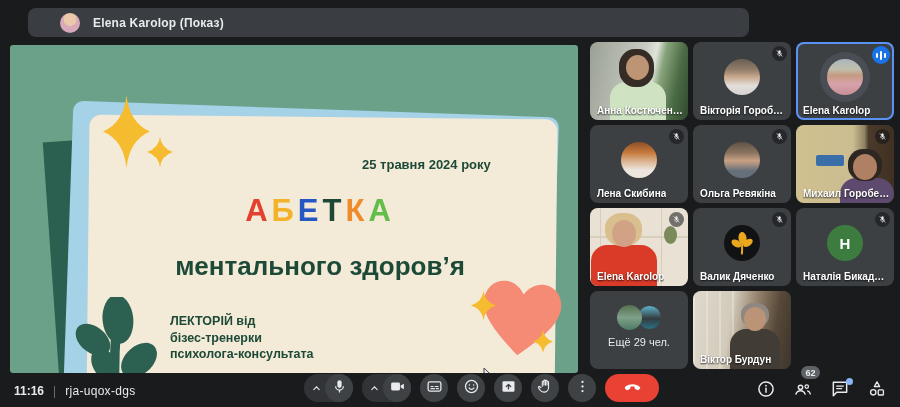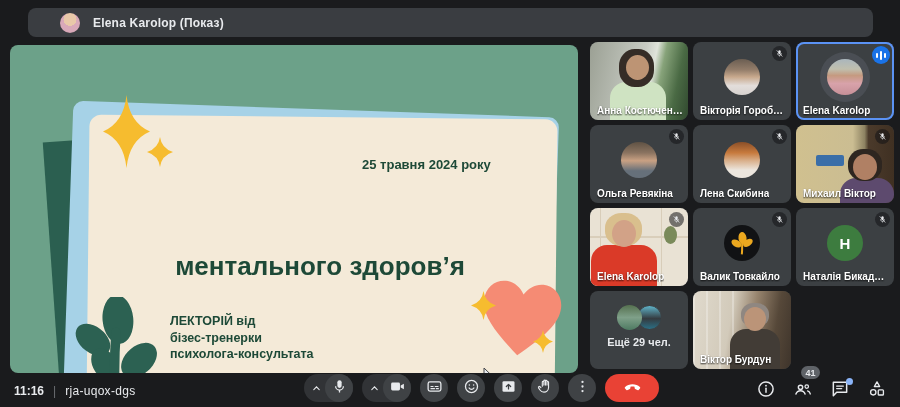--- a/index.html
+++ b/index.html
@@ -1,25 +1,25 @@
 <!DOCTYPE html>
 <html><head>
 <meta charset="utf-8">
 <style>
   html,body{margin:0;padding:0;background:#1a1b1d;}
   *{box-sizing:border-box;font-family:"Liberation Sans",sans-serif;}
   .stage{position:relative;width:900px;height:407px;background:#1a1b1d;overflow:hidden;}
 
   
-  .presenter-pill{position:absolute;left:28px;top:8px;width:845px;height:29px;background:#3a3d41;border-radius:8px;display:flex;align-items:center;padding-left:32px;}
+  .presenter-pill{position:absolute;left:28px;top:8px;width:721px;height:29px;background:#3a3d41;border-radius:8px;display:flex;align-items:center;padding-left:32px;}
   .pill-avatar{width:20px;height:20px;border-radius:50%;background:radial-gradient(circle at 50% 32%,#e9c9a9 0 38%,#d9a9b9 39% 72%,#a8808f 100%);flex:0 0 auto;}
   .pill-label{color:#e8eaed;font-size:12px;font-weight:bold;margin-left:13px;letter-spacing:.2px;}
 
   
-  .share{position:absolute;left:10px;top:45px;width:568px;height:328px;border-radius:8px;background:#6ca189;overflow:hidden;}
+  .share{position:absolute;left:10px;top:45px;width:568px;height:328px;border-radius:3px;background:#6ca189;overflow:hidden;}
   .card-darkgreen{position:absolute;left:42px;top:92px;width:150px;height:270px;background:#2b5f50;transform:rotate(-4deg);}
   .card-blue{position:absolute;left:58px;top:64px;width:486px;height:304px;background:#a6d2e7;transform:rotate(2deg);border-radius:10px;}
   .card-cream{position:absolute;left:78px;top:72px;width:468px;height:292px;background:#f4ead8;transform:rotate(.6deg);border-radius:12px;}
   .slide-date{position:absolute;left:352px;top:112px;width:150px;color:#1d4937;font-size:13px;font-weight:bold;white-space:nowrap;}
   .slide-title{position:absolute;left:90px;top:148px;width:440px;text-align:center;font-size:31px;font-weight:bold;letter-spacing:4px;}
   .slide-subtitle{position:absolute;left:80px;top:206px;width:460px;text-align:center;color:#1d4937;font-size:26px;font-weight:bold;}
   .slide-body{position:absolute;left:160px;top:268px;width:300px;text-align:left;color:#1d4937;font-size:12.5px;font-weight:bold;line-height:16.5px;}
   .spark{position:absolute;}
   .spark svg,.heart svg,.leaf svg{display:block;width:100%;height:100%;}
   .spark-big{left:93px;top:50px;width:47px;height:73px;}
@@ -78,21 +78,21 @@
   .scene-viktor{background:linear-gradient(100deg,#e0dacd 0%,#d2caba 38%,#97846e 58%,#564839 80%,#3e342b 100%);}
   .scene-viktor::before{content:'';position:absolute;left:0;top:0;width:52%;height:100%;background:repeating-linear-gradient(90deg,rgba(255,255,255,.28) 0 2px,transparent 2px 13px);}
   .scene-viktor .p-hair{left:48px;top:12px;width:28px;height:24px;background:#8f8781;}
   .scene-viktor .p-head{left:51px;top:16px;width:22px;height:24px;background:#bb9478;}
   .scene-viktor .p-torso{left:37px;top:38px;width:50px;height:40px;background:#423c36;}
   
   .ovwrap{position:absolute;top:14px;left:0;width:100%;display:flex;justify-content:center;}
   .ov{width:25px;height:25px;border-radius:50%;}
   .ov.av1{background:linear-gradient(180deg,#55704f 0%,#7fa089 50%,#4e7a62 100%);margin-right:-5px;z-index:1;}
   .ov.av2{background:linear-gradient(180deg,#5fb3c9 0%,#343b40 55%,#2b6f85 100%);border:1px solid #3c4043;}
-  .ovlabel{position:absolute;top:45px;left:0;width:100%;text-align:center;color:#e8eaed;font-size:11px;font-weight:bold;}
+  .ovlabel{position:absolute;top:45px;left:0;width:100%;text-align:center;color:#e8eaed;font-size:11px;font-weight:normal;}
 
   
   .meta{position:absolute;left:14px;bottom:9px;display:flex;align-items:center;color:#e8eaed;font-size:12px;font-weight:bold;}
   .meta .sep{color:#6b6e72;margin:0 9px;font-weight:normal;}
   .meta .code{font-weight:normal;letter-spacing:.3px;}
   .controls{position:absolute;left:304px;bottom:5px;display:flex;align-items:center;gap:9px;}
   .btn{width:28px;height:28px;border-radius:50%;background:#3f4245;display:flex;align-items:center;justify-content:center;border:none;padding:0;cursor:pointer;}
   .btn svg{width:17px;height:17px;}
   .ctl-group{display:flex;align-items:center;background:#313336;border-radius:15px;}
   .chev{width:21px;height:28px;border:none;background:transparent;display:flex;align-items:center;justify-content:center;padding:0 0 0 4px;cursor:pointer;}
@@ -125,20 +125,21 @@
           <path d="M50 0 Q56 38 100 50 Q56 62 50 100 Q44 62 0 50 Q44 38 50 0 Z" fill="#f6bc2f"></path>
         </svg>
     </div>
     <div class="spark spark-small">
       <svg viewBox="0 0 100 100" preserveAspectRatio="none">
           <path d="M50 0 Q56 38 100 50 Q56 62 50 100 Q44 62 0 50 Q44 38 50 0 Z" fill="#f6bc2f"></path>
         </svg>
     </div>
 
     <div class="slide-date">25 травня 2024 року</div>
+    <div class="slide-title"><span style="color: rgb(228, 64, 46);">А</span><span style="color: rgb(242, 178, 41);">Б</span><span style="color: rgb(36, 86, 196);">Е</span><span style="color: rgb(30, 71, 54);">Т</span><span style="color: rgb(239, 139, 43);">К</span><span style="color: rgb(99, 189, 74);">А</span></div>
     <div class="slide-subtitle">ментального здоров’я</div>
     <div class="slide-body">
         <div>ЛЕКТОРІЙ від</div>
         <div>бізес-тренерки</div>
         <div>психолога-консультата</div>
       </div>
 
     <div class="heart">
       <svg viewBox="0 0 100 90" preserveAspectRatio="none">
           <path d="M50 85C22 62 5 46 5 28 5 14 16 5 28 5c9 0 17 5 22 13C55 10 63 5 72 5c12 0 23 9 23 23 0 18-17 34-45 57z" fill="#f58b74"></path>
@@ -202,51 +203,51 @@
         </div>
         <div class="tname">Elena Karolop</div>
         <span class="speakind">
           <i></i>
           <i></i>
           <i></i>
         </span>
       </div>
       <div class="tile">
         <div class="avatar-wrap">
+          <div class="avatar av-lena"></div>
+        </div>
+        <div class="tname">Лена Скибина</div>
+        <span class="micoff">
+          <svg viewBox="0 0 24 24">
+            <rect x="9" y="3" width="6" height="11" rx="3" fill="#e8eaed"></rect>
+            <path d="M6.5 11.5a5.5 5.5 0 0 0 11 0M12 17v3" fill="none" stroke="#e8eaed" stroke-width="1.7"></path>
+            <line x1="4.5" y1="3.5" x2="19.5" y2="20" stroke="#e8eaed" stroke-width="1.9"></line>
+          </svg>
+        </span>
+      </div>
+      <div class="tile">
+        <div class="avatar-wrap">
           <div class="avatar av-olga"></div>
         </div>
         <div class="tname">Ольга Ревякіна</div>
-        <span class="micoff">
-          <svg viewBox="0 0 24 24">
-            <rect x="9" y="3" width="6" height="11" rx="3" fill="#e8eaed"></rect>
-            <path d="M6.5 11.5a5.5 5.5 0 0 0 11 0M12 17v3" fill="none" stroke="#e8eaed" stroke-width="1.7"></path>
-            <line x1="4.5" y1="3.5" x2="19.5" y2="20" stroke="#e8eaed" stroke-width="1.9"></line>
-          </svg>
-        </span>
-      </div>
-      <div class="tile">
-        <div class="avatar-wrap">
-          <div class="avatar av-lena"></div>
-        </div>
-        <div class="tname">Лена Скибина</div>
         <span class="micoff">
           <svg viewBox="0 0 24 24">
             <rect x="9" y="3" width="6" height="11" rx="3" fill="#e8eaed"></rect>
             <path d="M6.5 11.5a5.5 5.5 0 0 0 11 0M12 17v3" fill="none" stroke="#e8eaed" stroke-width="1.7"></path>
             <line x1="4.5" y1="3.5" x2="19.5" y2="20" stroke="#e8eaed" stroke-width="1.9"></line>
           </svg>
         </span>
       </div>
       <div class="tile">
         <div class="video scene-mihail">
           <div class="p-torso"></div>
           <div class="p-hair"></div>
           <div class="p-head"></div>
         </div>
-        <div class="tname">Михаил Віктор</div>
+        <div class="tname">Михаил Горобець</div>
         <span class="micoff">
           <svg viewBox="0 0 24 24">
             <rect x="9" y="3" width="6" height="11" rx="3" fill="#e8eaed"></rect>
             <path d="M6.5 11.5a5.5 5.5 0 0 0 11 0M12 17v3" fill="none" stroke="#e8eaed" stroke-width="1.7"></path>
             <line x1="4.5" y1="3.5" x2="19.5" y2="20" stroke="#e8eaed" stroke-width="1.9"></line>
           </svg>
         </span>
       </div>
       <div class="tile">
         <div class="video scene-elena2">
@@ -269,21 +270,21 @@
             <svg viewBox="0 0 40 40" width="27" height="27">
               <g fill="#eba81f">
                 <ellipse cx="20" cy="12" rx="6" ry="9" transform="rotate(-8 20 12)"></ellipse>
                 <ellipse cx="11" cy="20" rx="5" ry="8" transform="rotate(-60 11 20)"></ellipse>
                 <ellipse cx="28" cy="19" rx="5" ry="8" transform="rotate(55 28 19)"></ellipse>
                 <path d="M19 36c1-8 0-16 1-24" stroke="#eba81f" stroke-width="3" fill="none"></path>
               </g>
             </svg>
           </div>
         </div>
-        <div class="tname">Валик Товкайло</div>
+        <div class="tname">Валик Дяченко</div>
         <span class="micoff">
           <svg viewBox="0 0 24 24">
             <rect x="9" y="3" width="6" height="11" rx="3" fill="#e8eaed"></rect>
             <path d="M6.5 11.5a5.5 5.5 0 0 0 11 0M12 17v3" fill="none" stroke="#e8eaed" stroke-width="1.7"></path>
             <line x1="4.5" y1="3.5" x2="19.5" y2="20" stroke="#e8eaed" stroke-width="1.9"></line>
           </svg>
         </span>
       </div>
       <div class="tile">
         <div class="avatar-wrap">
@@ -394,21 +395,21 @@
             <circle cx="12" cy="8" r="1.1" fill="#e8eaed"></circle>
           </svg></span>
       </button>
       <button class="ricon">
         <span><svg viewBox="0 0 24 24">
             <circle cx="9" cy="10" r="2.6" fill="none" stroke="#e8eaed" stroke-width="1.7"></circle>
             <path d="M3.5 18c.8-2.4 3-4 5.5-4s4.7 1.6 5.5 4" fill="none" stroke="#e8eaed" stroke-width="1.7" stroke-linecap="round"></path>
             <circle cx="16.5" cy="9" r="2.1" fill="none" stroke="#e8eaed" stroke-width="1.5"></circle>
             <path d="M17.5 14.2c1.6.5 2.9 1.9 3.3 3.8" fill="none" stroke="#e8eaed" stroke-width="1.5" stroke-linecap="round"></path>
           </svg></span>
-        <span class="count-badge">41</span>
+        <span class="count-badge">62</span>
       </button>
       <button class="ricon">
         <span><svg viewBox="0 0 24 24">
             <path d="M4 4h16v12H8l-4 4z" fill="none" stroke="#e8eaed" stroke-width="1.8" stroke-linejoin="round"></path>
             <path d="M8 8.5h8M8 11.5h6" stroke="#e8eaed" stroke-width="1.6" stroke-linecap="round"></path>
           </svg></span>
         <span class="notif-dot"></span>
       </button>
       <button class="ricon">
         <span><svg viewBox="0 0 24 24">

